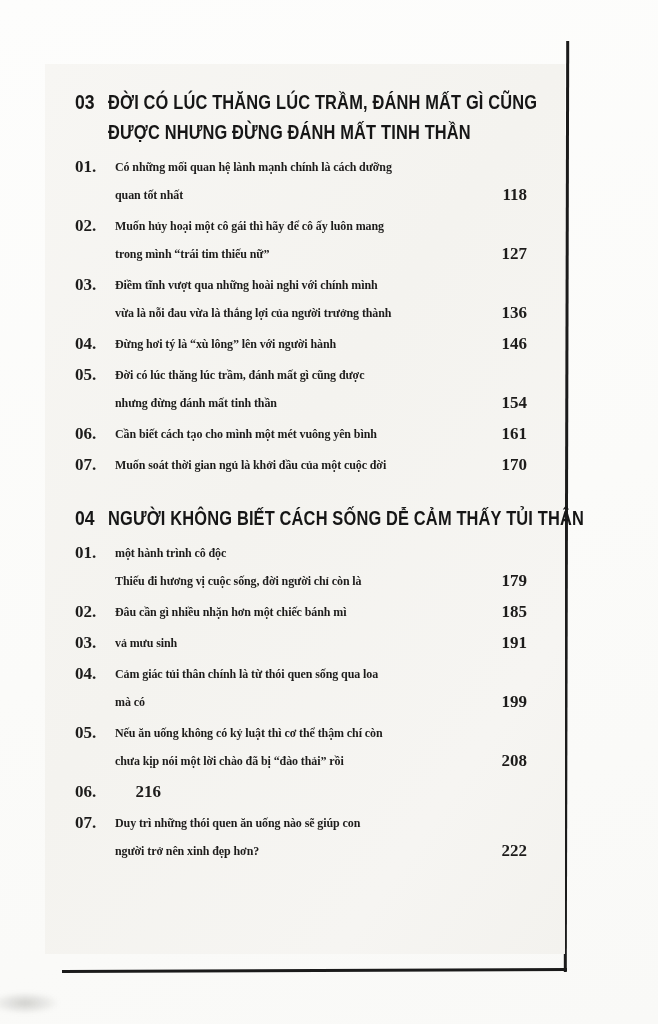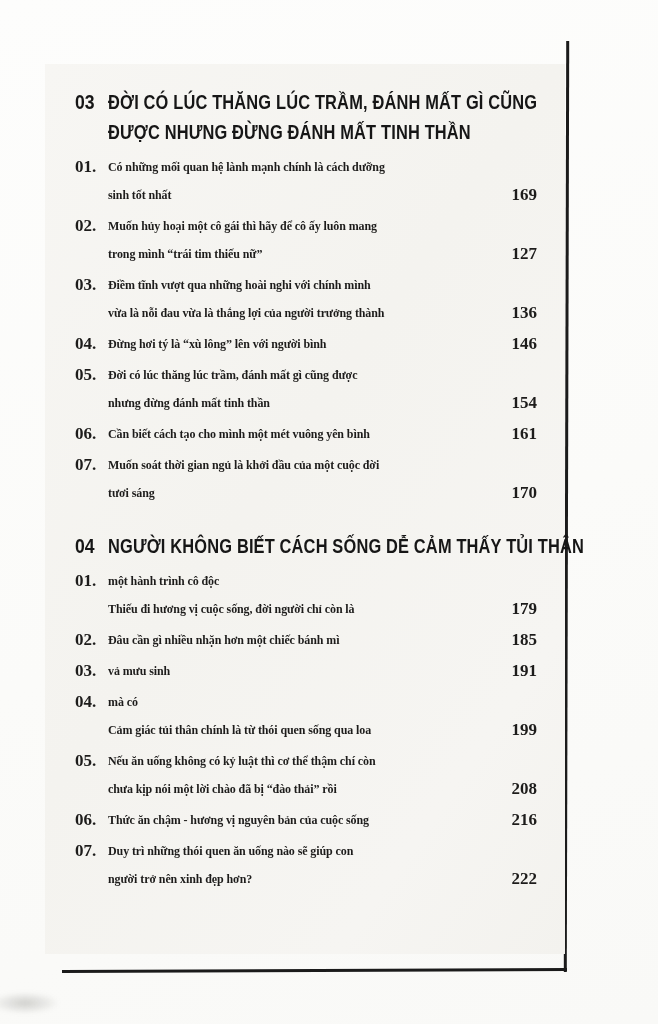--- a/index.html
+++ b/index.html
@@ -37,21 +37,21 @@
     background: radial-gradient(ellipse at center, rgba(110,110,105,0.30), rgba(110,110,105,0) 70%);
     filter: blur(2px);
   }
 
   
   .page-card {
     position: absolute;
     left: 45px; top: 64px;
     width: 520px; height: 890px;
     box-sizing: border-box;
-    padding: 23px 28px 0 30px;
+    padding: 23px 38px 0 30px;
     background: linear-gradient(125deg, #f7f6f3 0%, #f4f3ef 45%, #f6f5f2 80%, #f3f2ee 100%);
     color: #1d1c1b;
   }
 
   section.toc-section + section.toc-section { margin-top: 24px; }
 
   .sec-header {
     display: flex;
     align-items: flex-start;
     margin-bottom: 6px;
@@ -75,20 +75,21 @@
     letter-spacing: 0.2px;
     transform: scaleX(0.82);
     transform-origin: left center;
   }
 
   .entry {
     display: flex;
     align-items: flex-start;
     margin-bottom: 3px;
     font-weight: 700;
+    gap: 7px;
   }
   .e-num {
     flex: none;
     width: 33px;
     font-size: 17px;
     line-height: 28px;
   }
   .e-text { flex: 1 1 auto; min-width: 0; }
   .e-line {
     font-size: 12px;
@@ -121,44 +122,44 @@
             <div class="sec-title-lines">
               <div class="sec-title-line">ĐỜI CÓ LÚC THĂNG LÚC TRẦM, ĐÁNH MẤT GÌ CŨNG</div>
               <div class="sec-title-line">ĐƯỢC NHƯNG ĐỪNG ĐÁNH MẤT TINH THẦN</div>
             </div>
           </div>
           <div class="entries">
             <div class="entry">
               <span class="e-num">01.</span>
               <div class="e-text">
                 <div class="e-line">Có những mối quan hệ lành mạnh chính là cách dưỡng</div>
-                <div class="e-line">sinh tốt nhất</div>
-              </div>
-              <span class="e-page">169</span>
+                <div class="e-line">quan tốt nhất</div>
+              </div>
+              <span class="e-page">118</span>
             </div>
             <div class="entry">
               <span class="e-num">02.</span>
               <div class="e-text">
                 <div class="e-line">Muốn hủy hoại một cô gái thì hãy để cô ấy luôn mang</div>
                 <div class="e-line">trong mình “trái tim thiếu nữ”</div>
               </div>
               <span class="e-page">127</span>
             </div>
             <div class="entry">
               <span class="e-num">03.</span>
               <div class="e-text">
                 <div class="e-line">Điềm tĩnh vượt qua những hoài nghi với chính mình</div>
                 <div class="e-line">vừa là nỗi đau vừa là thắng lợi của người trưởng thành</div>
               </div>
               <span class="e-page">136</span>
             </div>
             <div class="entry">
               <span class="e-num">04.</span>
               <div class="e-text">
-                <div class="e-line">Đừng hơi tý là “xù lông” lên với người bình</div>
+                <div class="e-line">Đừng hơi tý là “xù lông” lên với người hành</div>
               </div>
               <span class="e-page">146</span>
             </div>
             <div class="entry">
               <span class="e-num">05.</span>
               <div class="e-text">
                 <div class="e-line">Đời có lúc thăng lúc trầm, đánh mất gì cũng được</div>
                 <div class="e-line">nhưng đừng đánh mất tinh thần</div>
               </div>
               <span class="e-page">154</span>
@@ -167,21 +168,20 @@
               <span class="e-num">06.</span>
               <div class="e-text">
                 <div class="e-line">Cần biết cách tạo cho mình một mét vuông yên bình</div>
               </div>
               <span class="e-page">161</span>
             </div>
             <div class="entry">
               <span class="e-num">07.</span>
               <div class="e-text">
                 <div class="e-line">Muốn soát thời gian ngủ là khởi đầu của một cuộc đời</div>
-                <div class="e-line">tươi sáng</div>
               </div>
               <span class="e-page">170</span>
             </div>
           </div>
         </section>
         <section class="toc-section">
           <div class="sec-header">
             <span class="sec-num">04</span>
             <div class="sec-title-lines">
               <div class="sec-title-line">NGƯỜI KHÔNG BIẾT CÁCH SỐNG DỄ CẢM THẤY TỦI THÂN</div>
@@ -206,38 +206,35 @@
             <div class="entry">
               <span class="e-num">03.</span>
               <div class="e-text">
                 <div class="e-line">vả mưu sinh</div>
               </div>
               <span class="e-page">191</span>
             </div>
             <div class="entry">
               <span class="e-num">04.</span>
               <div class="e-text">
+                <div class="e-line">Cảm giác tủi thân chính là từ thói quen sống qua loa</div>
                 <div class="e-line">mà có</div>
-                <div class="e-line">Cảm giác tủi thân chính là từ thói quen sống qua loa</div>
               </div>
               <span class="e-page">199</span>
             </div>
             <div class="entry">
               <span class="e-num">05.</span>
               <div class="e-text">
                 <div class="e-line">Nếu ăn uống không có kỷ luật thì cơ thể thậm chí còn</div>
                 <div class="e-line">chưa kịp nói một lời chào đã bị “đào thải” rồi</div>
               </div>
               <span class="e-page">208</span>
             </div>
             <div class="entry">
               <span class="e-num">06.</span>
-              <div class="e-text">
-                <div class="e-line">Thức ăn chậm - hương vị nguyên bản của cuộc sống</div>
-              </div>
               <span class="e-page">216</span>
             </div>
             <div class="entry">
               <span class="e-num">07.</span>
               <div class="e-text">
                 <div class="e-line">Duy trì những thói quen ăn uống nào sẽ giúp con</div>
                 <div class="e-line">người trở nên xinh đẹp hơn?</div>
               </div>
               <span class="e-page">222</span>
             </div>

